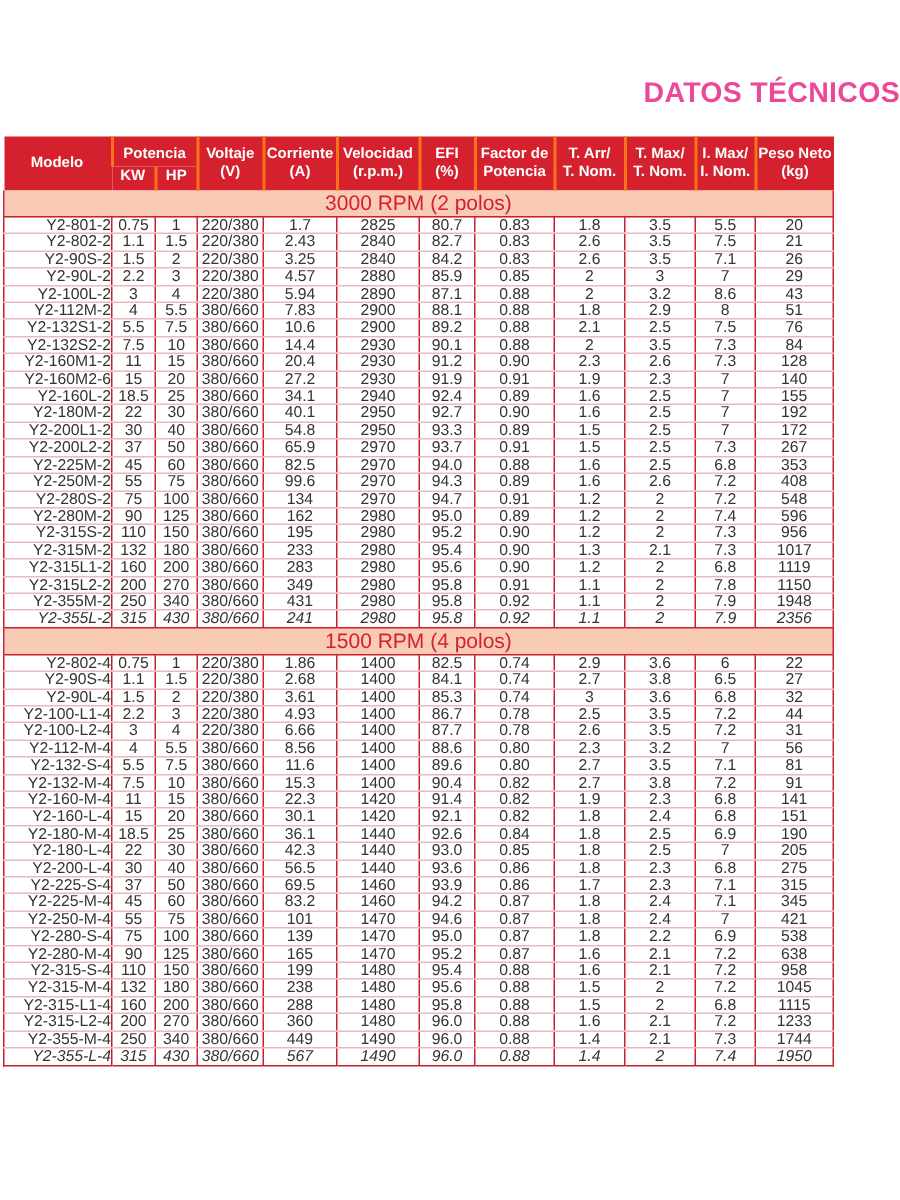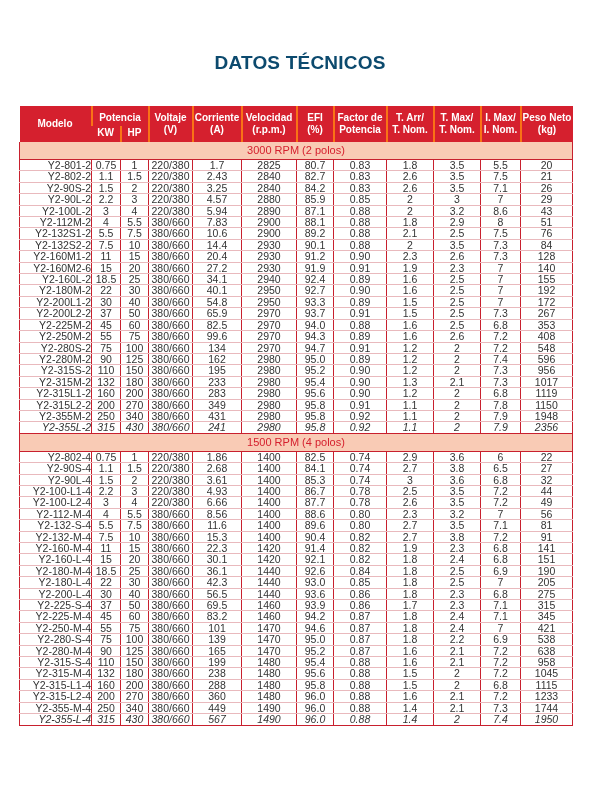--- a/index.html
+++ b/index.html
@@ -1,32 +1,32 @@
 <!DOCTYPE html>
 <html><head>
 <meta charset="utf-8">
 <style>
   html, body { margin: 0; padding: 0; background: #ffffff; }
   body { width: 600px; height: 800px; position: relative; overflow: hidden;
          font-family: "Liberation Sans", sans-serif; color: #333333; }
-  .title { position: absolute; top: 52px; left: 0; width: 600px; text-align: center;
-           color: #0c4a6e; font-weight: bold; font-size: 19px; letter-spacing: 0.2px; }
-  table { position: absolute; top: 91px; left: 19px; width: 494px;
-          border-collapse: collapse; table-layout: fixed; font-size: 10.5px; margin-top: 15px; }
+  .title { position: absolute; top: 52px; left: 0; width: 600px; text-align: right;
+           color: #ec4899; font-weight: bold; font-size: 19px; letter-spacing: 0.2px; }
+  table { position: absolute; top: 91px; left: 2px; width: 494px;
+          border-collapse: collapse; table-layout: fixed; font-size: 10.5px; }
   th { background: #d5202e; color: #ffffff; font-weight: bold; font-size: 10px;
        line-height: 12px; border-left: 2px solid #f97316; padding: 3px 1px; text-align: center; }
   th:first-child { border-left: none; }
   thead tr.h1 th { height: 17px; }
   thead tr.h2 th { height: 13px; }
   th.sub { border-top: none; padding-top: 0; }
   td { border-left: 1px solid #c8202e; border-bottom: 1px solid #e9b9bd; padding: 0;
        height: 10.4px; line-height: 10.4px; text-align: center; color: #333; white-space: nowrap; }
   td:first-child { text-align: right; padding-left: 6px; border-left: 1px solid #c8202e; }
   td:last-child { border-right: 1px solid #c8202e; }
-  tr.section td { background: #f9cbb5; color: #d5202e; font-size: 11px; height: 17px;
+  tr.section td { background: #f9cbb5; color: #d5202e; font-size: 14px; height: 17px;
                   line-height: 17px; text-align: center; padding-left: 0; border-bottom: 1px solid #c8202e; }
   tbody tr.last td { border-bottom: 1px solid #c8202e; font-style: italic; }
 </style>
 </head>
 <body>
 
 <div class="title">DATOS TÉCNICOS</div>
 
 <table>
   <colgroup>
@@ -466,21 +466,21 @@
         <td>3</td>
         <td>4</td>
         <td>220/380</td>
         <td>6.66</td>
         <td>1400</td>
         <td>87.7</td>
         <td>0.78</td>
         <td>2.6</td>
         <td>3.5</td>
         <td>7.2</td>
-        <td>49</td>
+        <td>31</td>
       </tr>
       <tr>
         <td>Y2-112-M-4</td>
         <td>4</td>
         <td>5.5</td>
         <td>380/660</td>
         <td>8.56</td>
         <td>1400</td>
         <td>88.6</td>
         <td>0.80</td>

